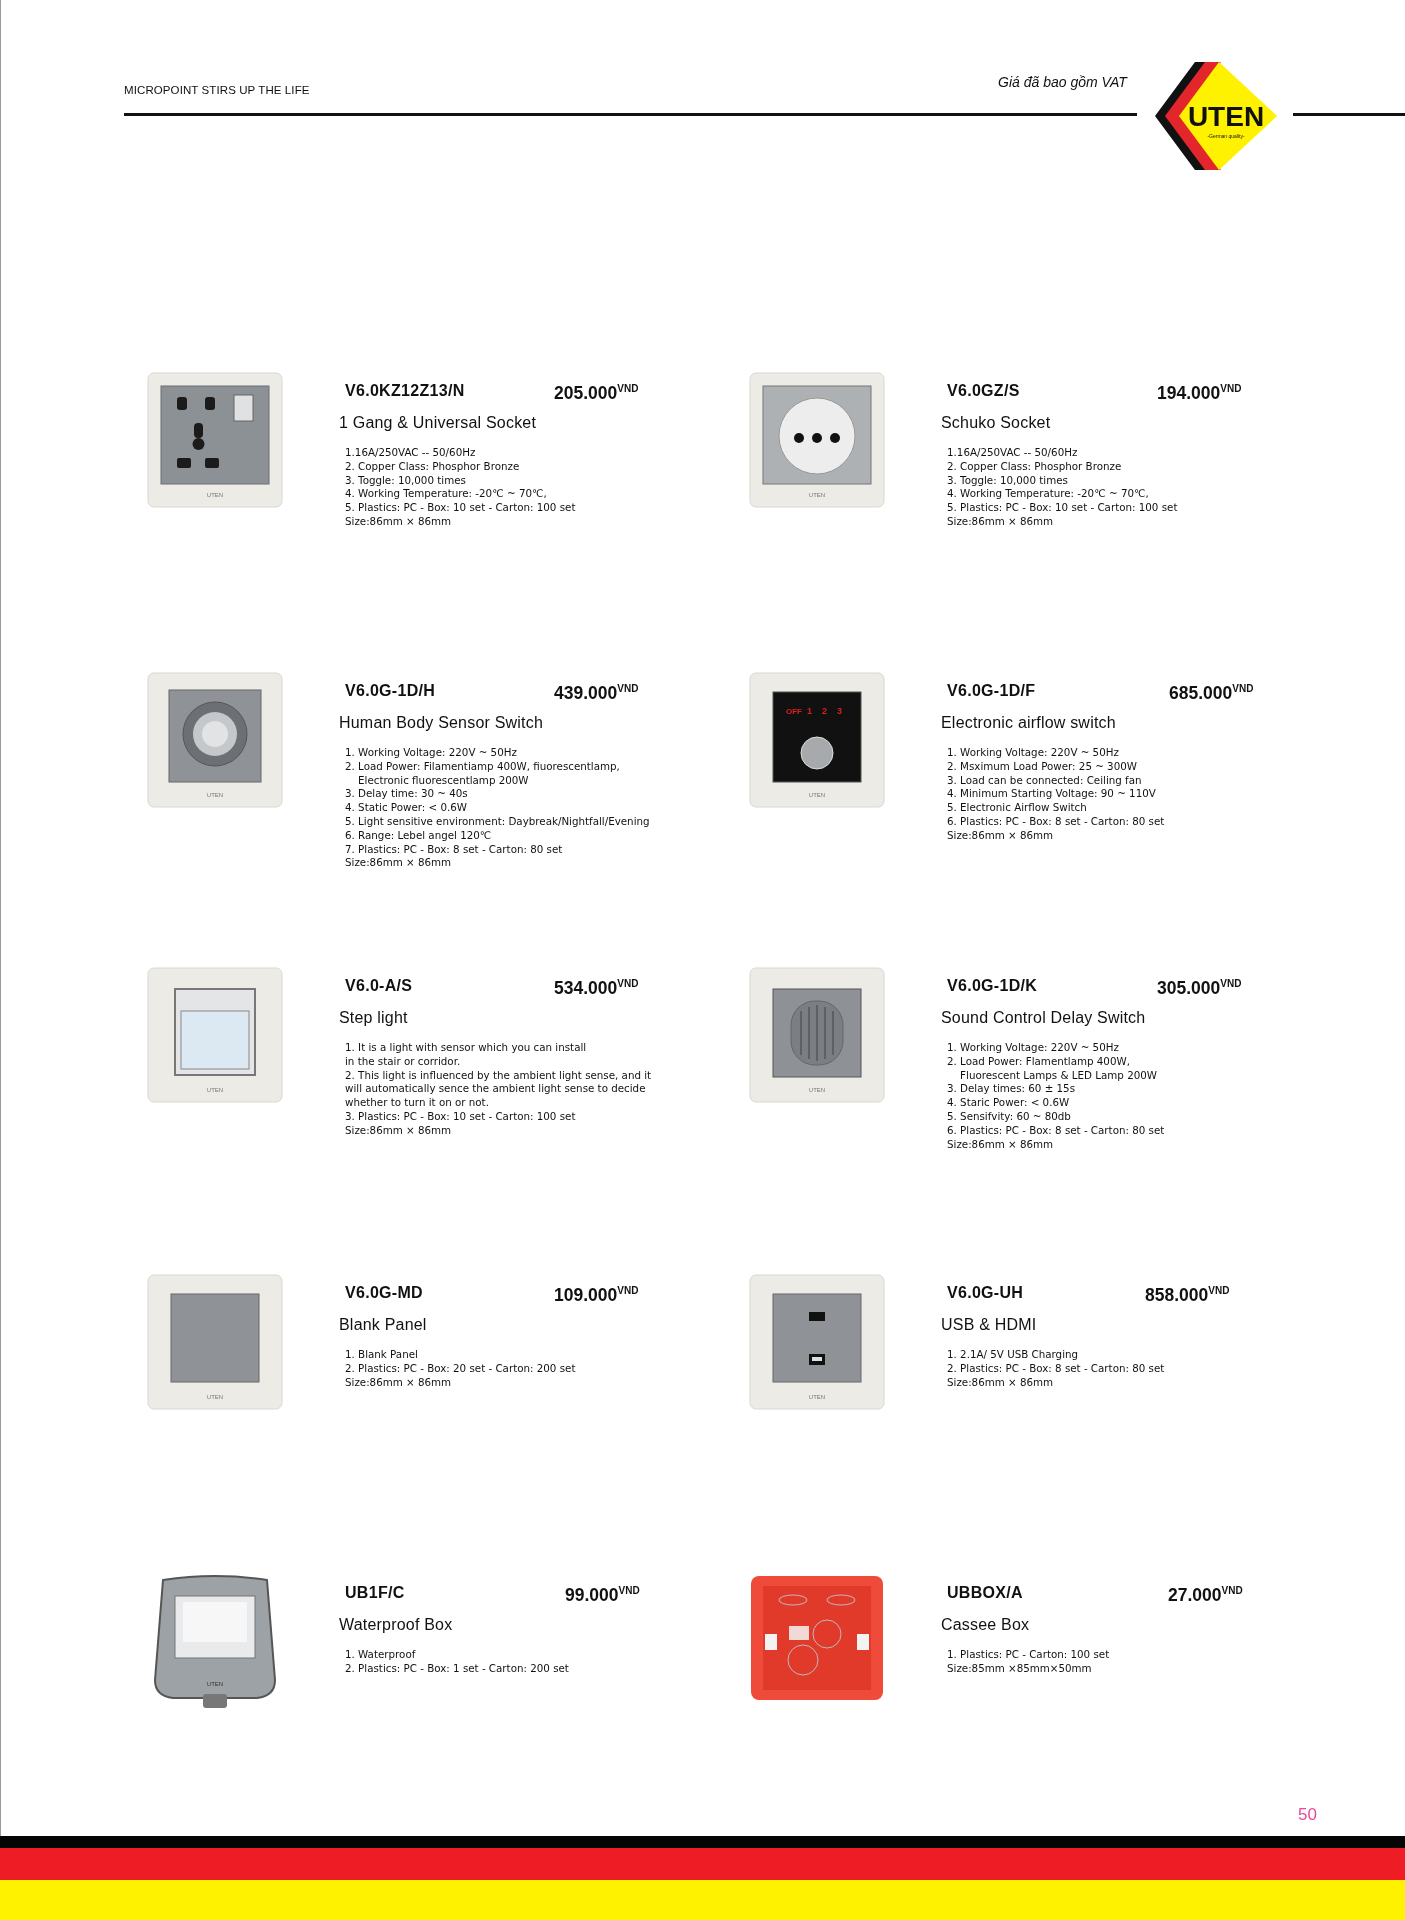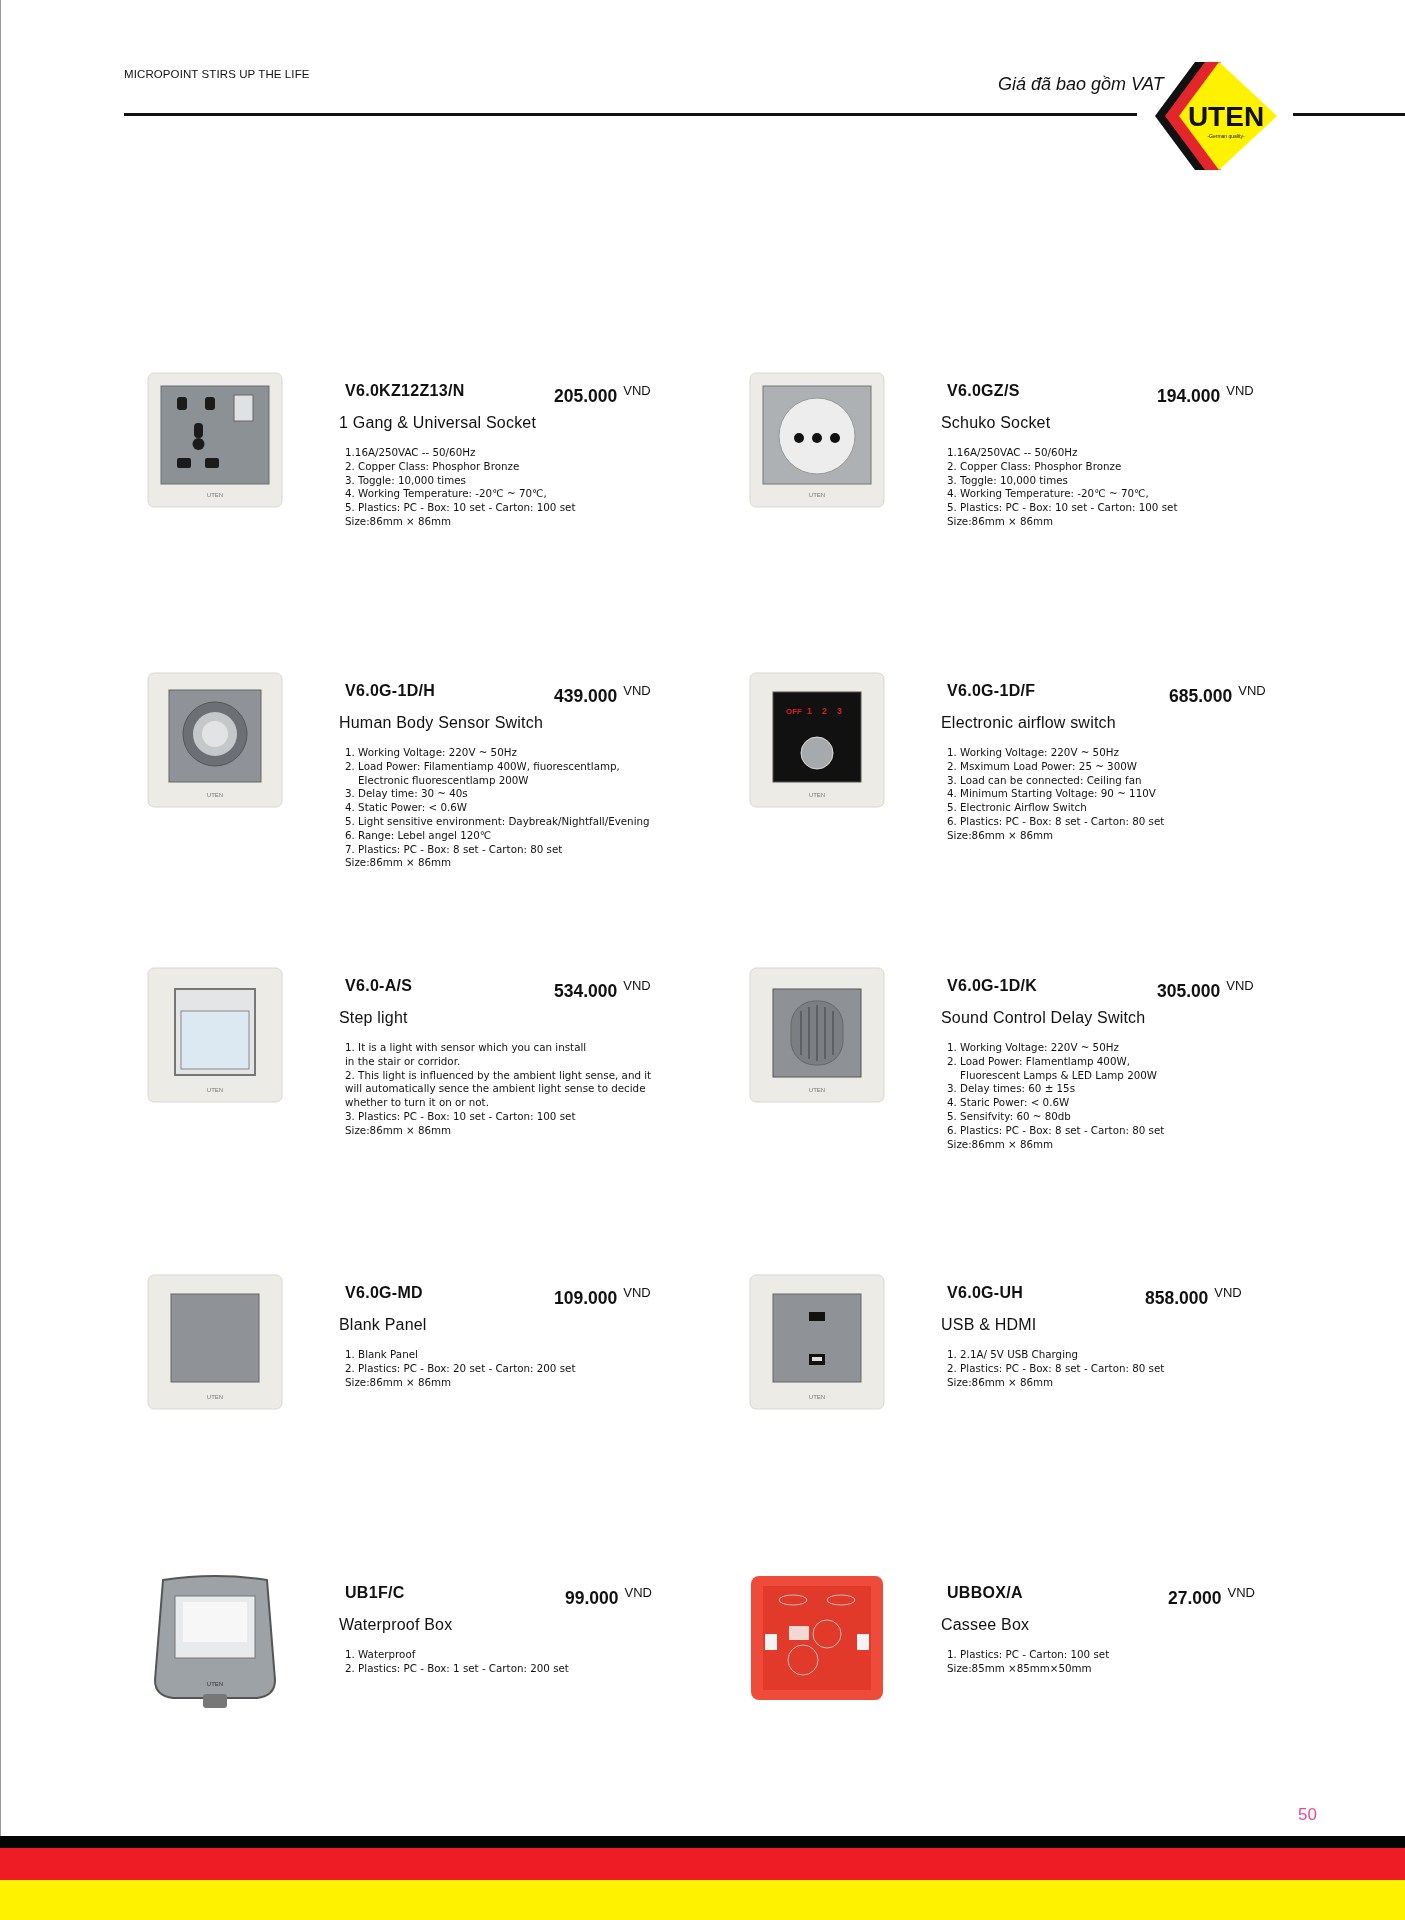--- a/index.html
+++ b/index.html
@@ -2,32 +2,32 @@
 <html><head>
 <meta charset="utf-8">
 <style>
   html, body { margin: 0; padding: 0; }
   body {
     width: 1405px; height: 1920px; position: relative; overflow: hidden;
     background: #ffffff; font-family: "Liberation Sans", sans-serif; color: #111;
   }
   .left-edge { position: absolute; left: 0; top: 0; width: 1px; height: 1836px; background: #9a9a9a; }
 
-  .tagline { position: absolute; left: 124px; top: 68px; font-size: 11.5px; letter-spacing: 0.1px; color: #111; }
-  .vat-note { position: absolute; left: 998px; top: 74px; font-size: 18px; font-style: italic; color: #111; }
+  .tagline { position: absolute; left: 124px; top: 84px; font-size: 11.5px; letter-spacing: 0.1px; color: #111; }
+  .vat-note { position: absolute; left: 998px; top: 74px; font-size: 14px; font-style: italic; color: #111; }
   .rule-left { position: absolute; left: 124px; top: 113px; width: 1013px; height: 3px; background: #111; }
   .rule-right { position: absolute; left: 1293px; top: 113px; width: 112px; height: 3px; background: #111; }
 
   .logo { position: absolute; left: 1155px; top: 60px; width: 135px; height: 112px; }
 
   .product { position: absolute; width: 560px; height: 200px; }
   .thumb { position: absolute; left: 0; top: 0; width: 136px; height: 136px; }
   .code { position: absolute; left: 198px; top: 10px; font-size: 16px; font-weight: bold; letter-spacing: 0.3px; }
   .price { position: absolute; top: 11px; font-size: 17.5px; font-weight: bold; color: #111; }
-  .price .cur { font-size: 13px; font-weight: normal; vertical-align: 7px; margin-left: 6px; }
+  .price .cur { font-size: 10px; font-weight: bold; vertical-align: 7px; margin-left: 0; }
   .pname { position: absolute; left: 192px; top: 42px; font-size: 16px; letter-spacing: 0.2px; }
   .specs { position: absolute; left: 198px; top: 74px; font-family: "DejaVu Sans", sans-serif; font-size: 10.3px; line-height: 13.8px; color: #111; white-space: pre; }
 
   .page-num { position: absolute; left: 1298px; top: 1805px; font-size: 17px; color: #ec4899; }
   .band-black { position: absolute; left: 0; top: 1836px; width: 1405px; height: 12px; background: #050505; }
   .band-red { position: absolute; left: 0; top: 1848px; width: 1405px; height: 32px; background: #ee1c25; }
   .band-yellow { position: absolute; left: 0; top: 1880px; width: 1405px; height: 40px; background: #fff200; }
 </style>
 </head>
 <body>

